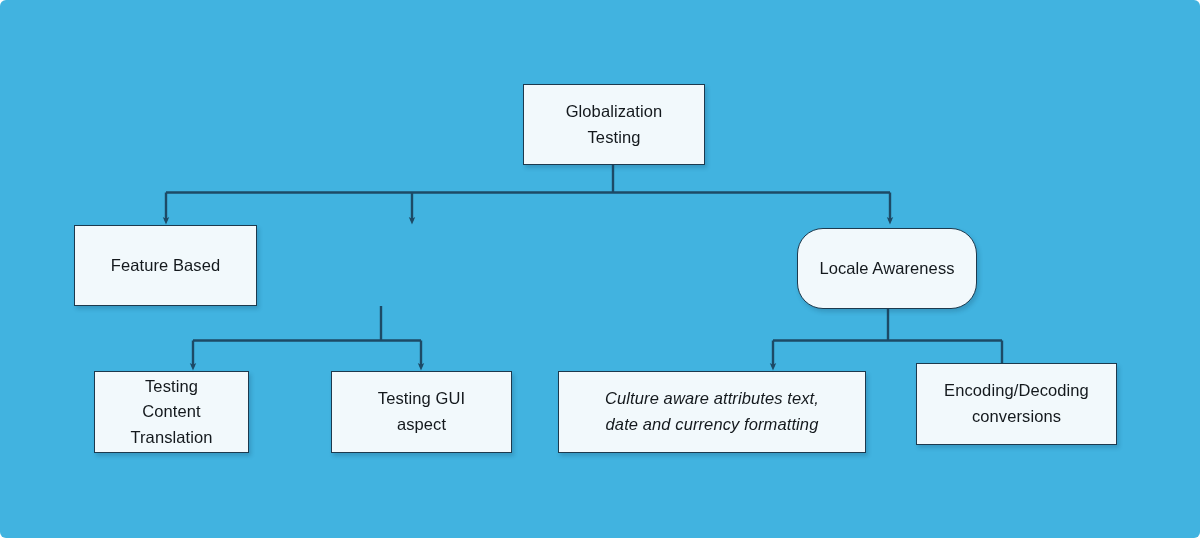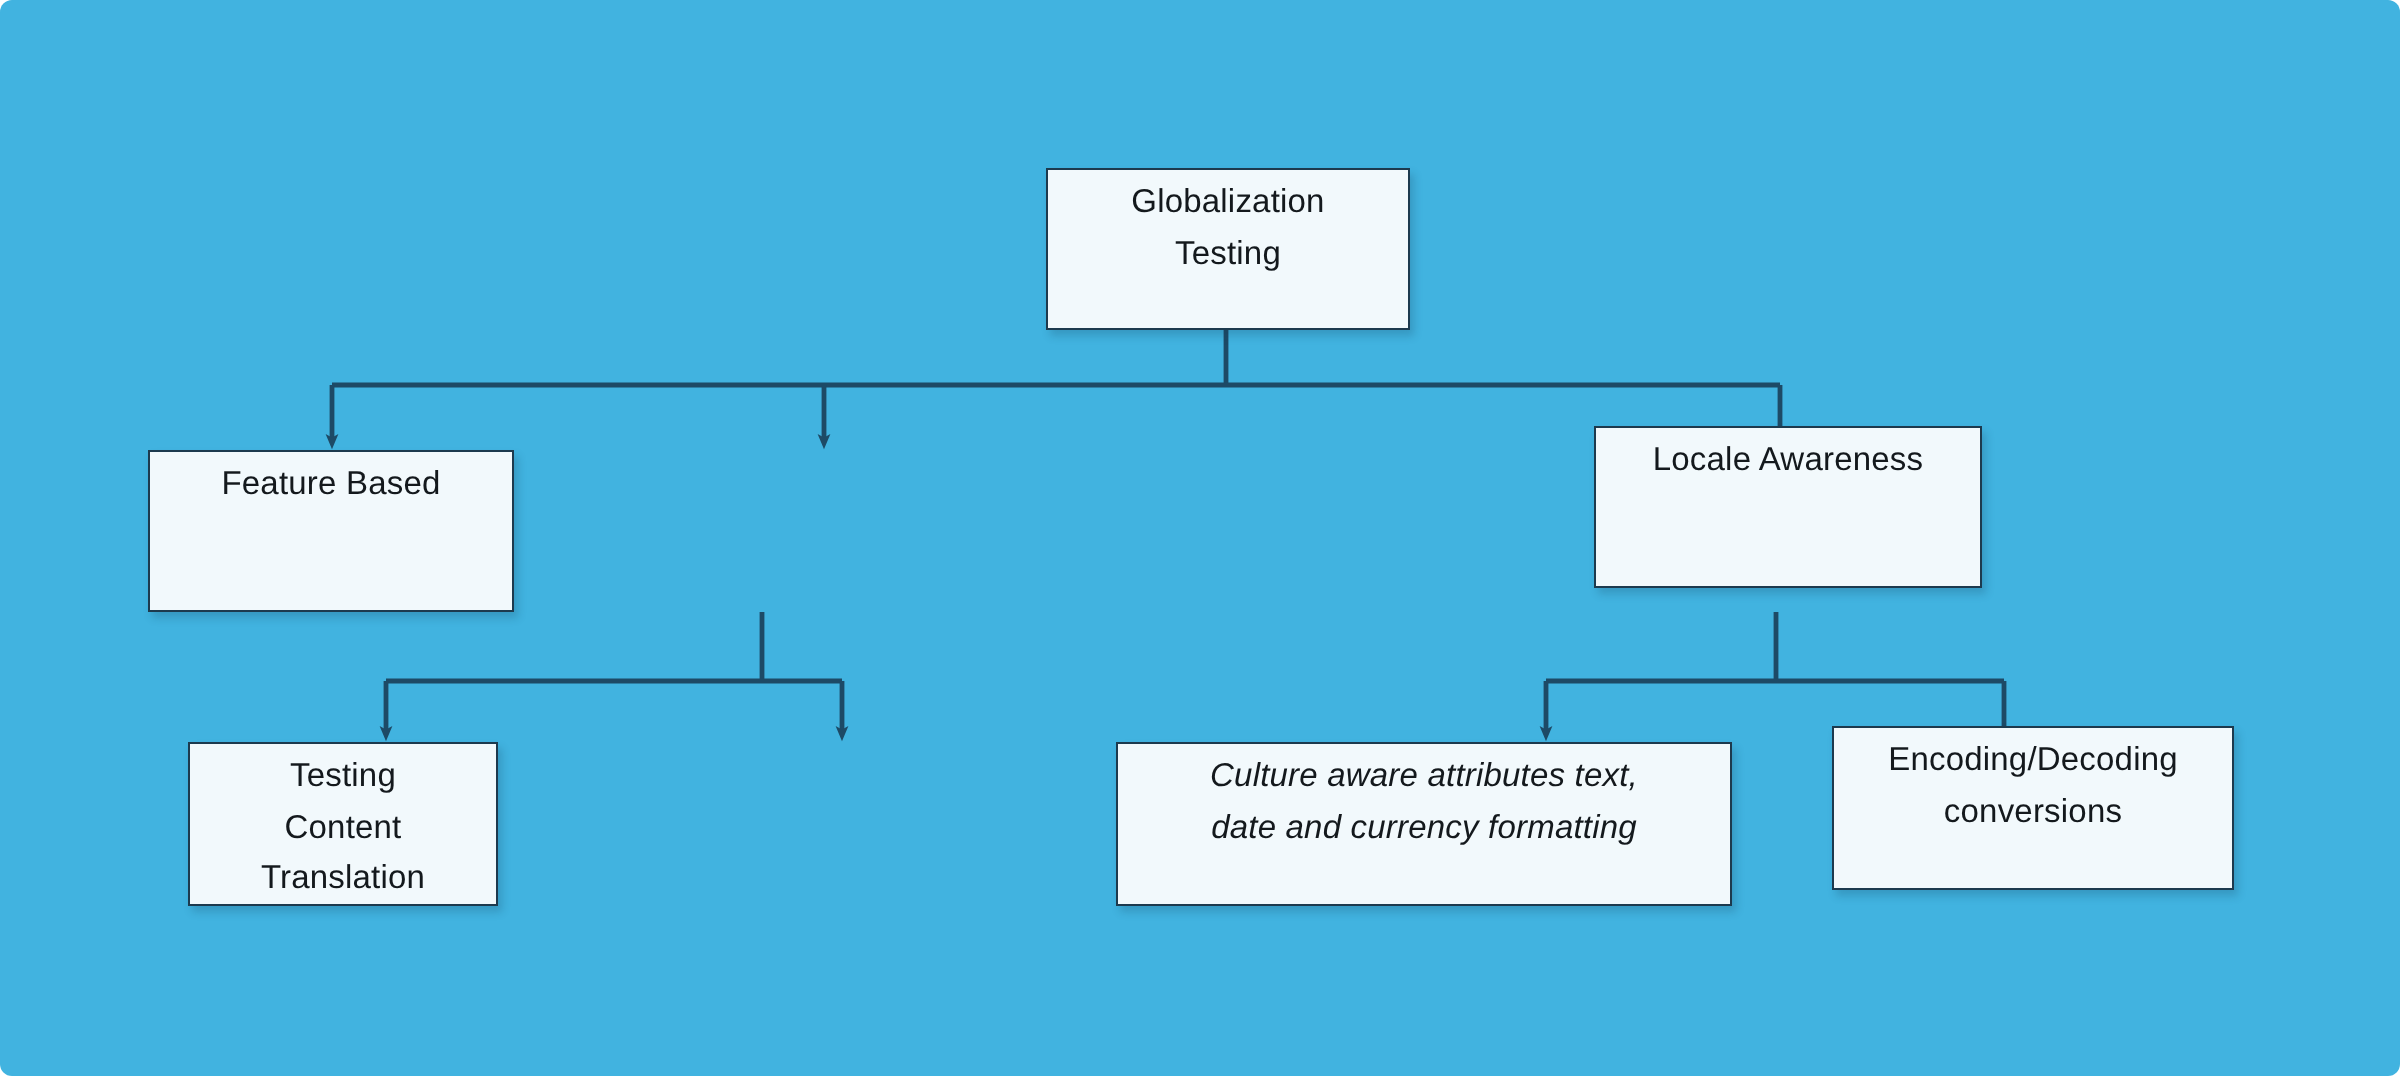--- a/index.html
+++ b/index.html
@@ -28,20 +28,21 @@
     width: 1200px;
     height: 538px;
   }
   .node {
     position: absolute;
     box-sizing: border-box;
     background: #f2f9fc;
     border: 1.6px solid #1d3a4e;
     box-shadow: 2px 3px 4px rgba(16, 60, 85, 0.22);
     display: flex;
+    align-items: center;
     justify-content: center;
     text-align: center;
     color: #14191d;
     font-size: 16.5px;
     line-height: 1.55;
     letter-spacing: 0.1px;
     padding: 4px 20px;
     z-index: 2;
   }
   .node .node-label {
@@ -86,29 +87,33 @@
   <div class="node" style="left:523px; top:84px; width:182px; height:81px;">
     <span class="node-label">Globalization
 Testing</span>
   </div>
 
   <div class="node" style="left:74px; top:225px; width:183px; height:81px;">
     <span class="node-label">Feature Based</span>
   </div>
 
 
-  <div class="node" style="left:797px; top:213px; width:194px; height:81px;">
+  <div class="node" style="left:797px; top:228px; width:180px; height:81px;border-radius:26px;">
     <span class="node-label">Locale Awareness</span>
   </div>
 
   <div class="node" style="left:94px; top:371px; width:155px; height:82px;">
     <span class="node-label">Testing Content
 Translation</span>
   </div>
 
+  <div class="node" style="left:331px; top:371px; width:181px; height:82px;">
+    <span class="node-label">Testing GUI
+aspect</span>
+  </div>
 
   <div class="node" style="left:558px; top:371px; width:308px; height:82px;font-style:italic;">
     <span class="node-label">Culture aware attributes text,
 date and currency formatting</span>
   </div>
 
   <div class="node" style="left:916px; top:363px; width:201px; height:82px;">
     <span class="node-label">Encoding/Decoding
 conversions</span>
   </div>

